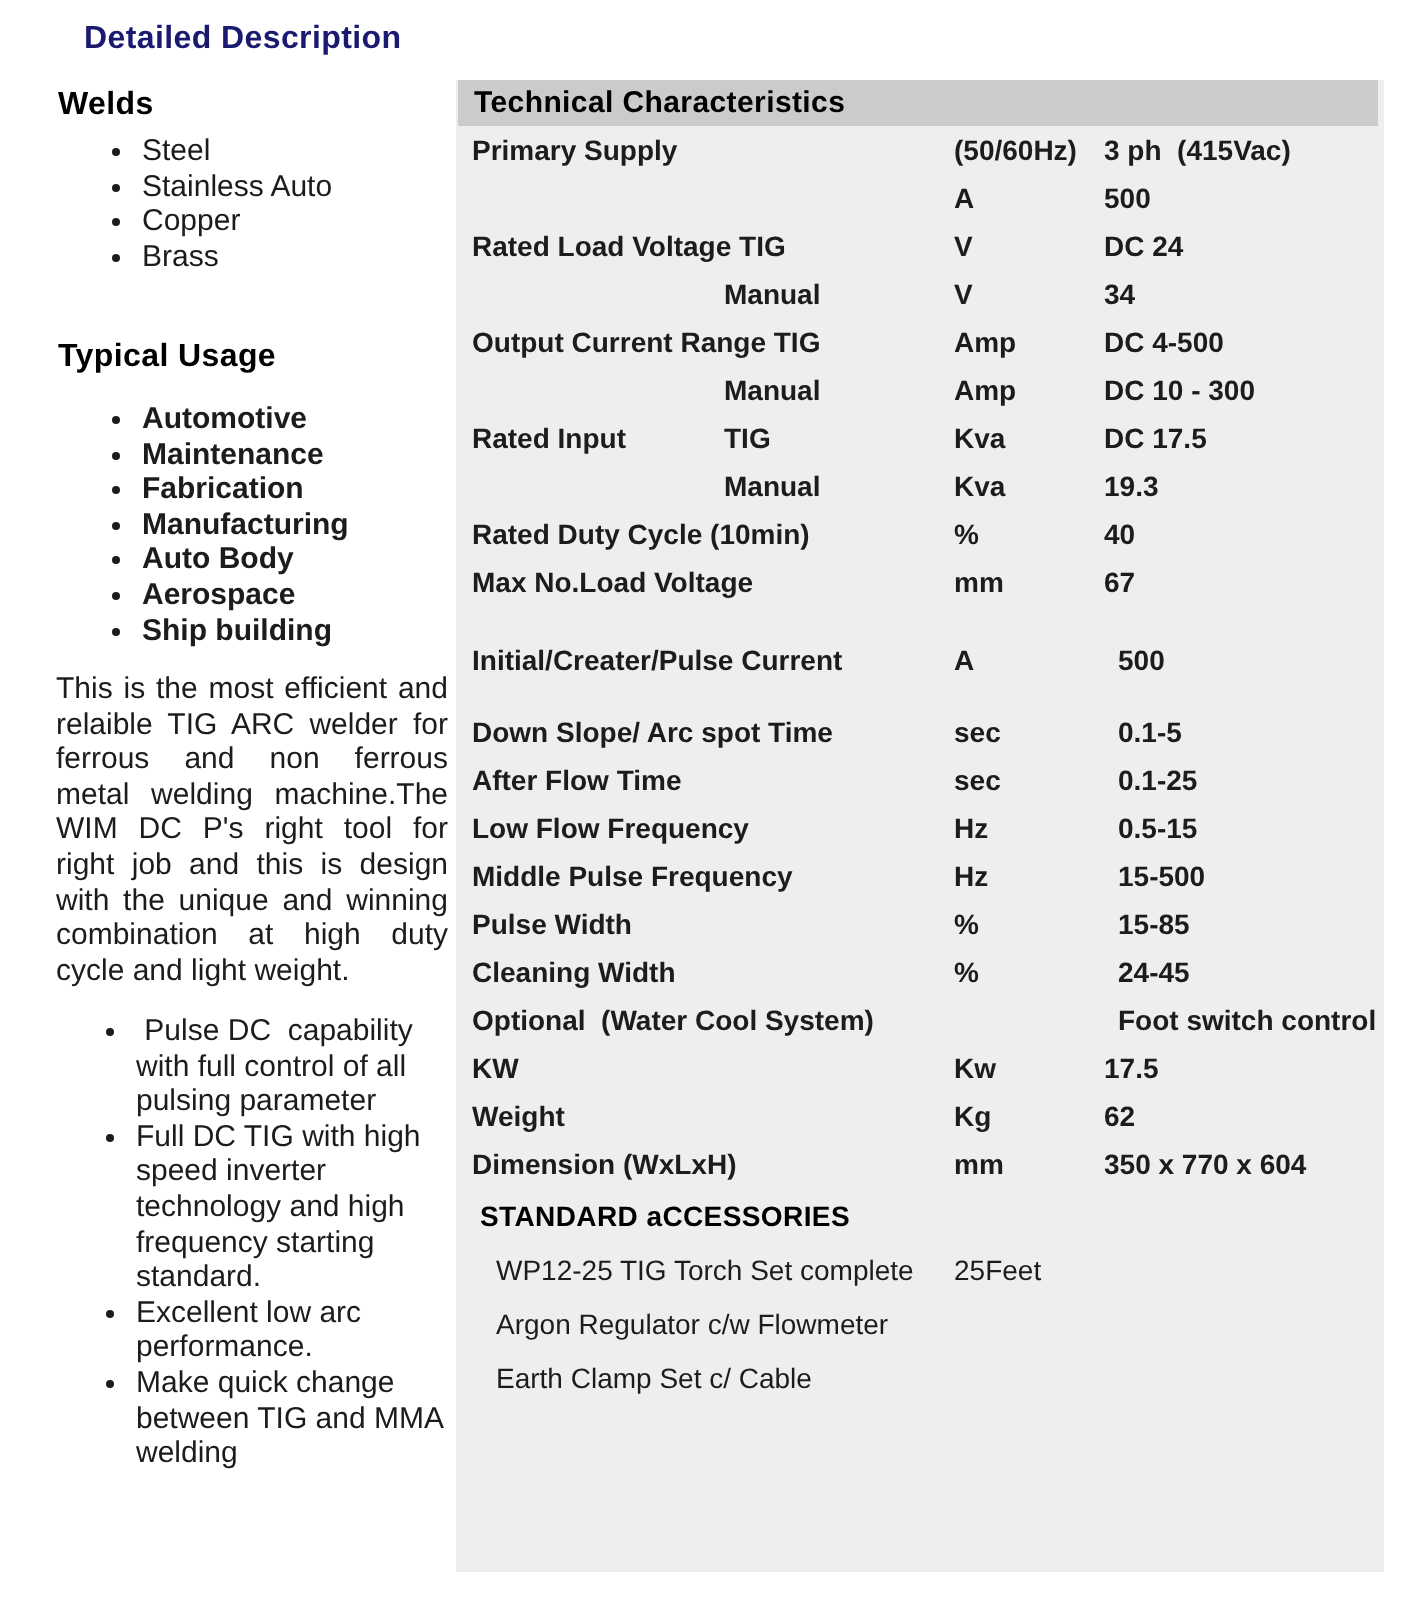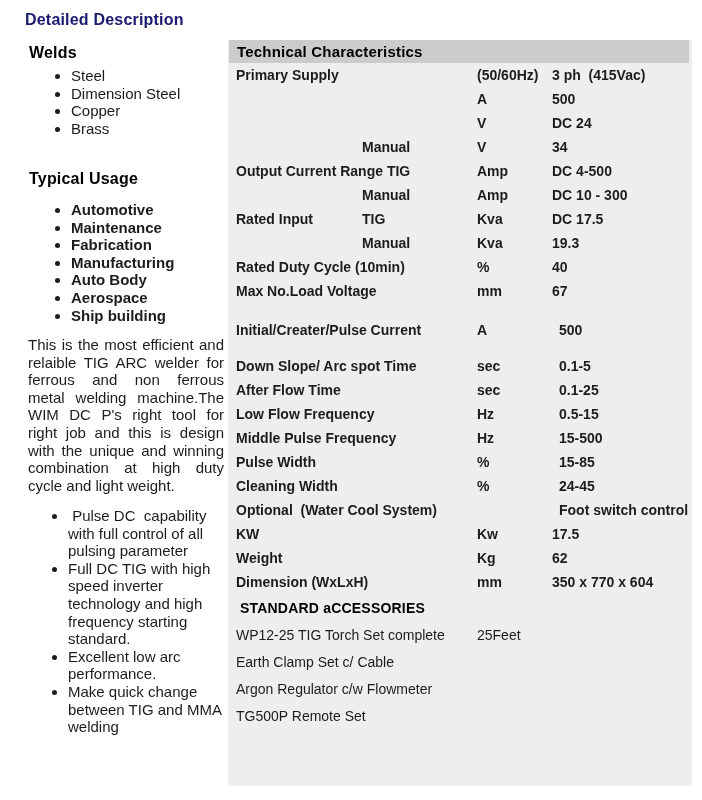--- a/index.html
+++ b/index.html
@@ -10,21 +10,21 @@
   }
   *{box-sizing:border-box;}
   html,body{margin:0;padding:0;}
   body{
     width:702px;height:800px;position:relative;background:#ffffff;
     font-family:"Liberation Sans", sans-serif;color:var(--text);
     overflow:hidden;
   }
   
   .page-title{
-    position:absolute;left:25px;top:11px;margin:0;
+    position:absolute;left:42px;top:11px;margin:0;
     font-size:16px;font-weight:bold;color:var(--navy);letter-spacing:.2px;
   }
   .sub-heading{
     position:absolute;margin:0;font-size:16px;font-weight:bold;color:#000;
     letter-spacing:.2px;
   }
   #welds-heading{left:29px;top:44px;}
   #usage-heading{left:29px;top:170px;}
   ul.bullets{
     position:absolute;margin:0;list-style:disc;
@@ -57,32 +57,32 @@
   .trow .c-unit{position:absolute;left:249px;}
   .trow .c-val{position:absolute;left:324px;}
   .trow .c-val.indent{left:331px;}
   .acc-heading{
     height:26px;line-height:25px;margin-top:2px;padding-left:12px;
     font-size:14px;font-weight:bold;color:#000;letter-spacing:.2px;
   }
   .arow{
     position:relative;height:27px;line-height:27px;font-size:14px;white-space:nowrap;
   }
-  .arow .a-label{padding-left:8px;}
+  .arow .a-label{padding-left:20px;}
   .arow .a-val{position:absolute;left:249px;}
 </style>
 </head>
 <body>
 
 <h1 class="page-title">Detailed Description</h1>
 
 <h2 class="sub-heading" id="welds-heading">Welds</h2>
 <ul class="bullets" id="welds-list">
     <li>Steel</li>
-    <li>Dimension Steel</li>
+    <li>Stainless Auto</li>
     <li>Copper</li>
     <li>Brass</li>
   </ul>
 
 <h2 class="sub-heading" id="usage-heading">Typical Usage</h2>
 <ul class="bullets" id="usage-list">
     <li>Automotive</li>
     <li>Maintenance</li>
     <li>Fabrication</li>
     <li>Manufacturing</li>
@@ -98,21 +98,21 @@
     <li>Full DC TIG with high speed inverter technology and high frequency starting standard.</li>
     <li>Excellent low arc performance.</li>
     <li>Make quick change between TIG and MMA welding</li>
   </ul>
 
 <div class="tech-panel">
   <div class="panel-header">Technical Characteristics</div>
   <div id="spec-rows">
       <div class="trow"><span class="c-label">Primary Supply</span><span class="c-sub"></span><span class="c-unit">(50/60Hz)</span><span class="c-val">3 ph&nbsp; (415Vac)</span></div>
       <div class="trow"><span class="c-sub"></span><span class="c-unit">A</span><span class="c-val">500</span></div>
-      <div class="trow"><span class="c-sub"></span><span class="c-unit">V</span><span class="c-val">DC 24</span></div>
+      <div class="trow"><span class="c-label">Rated Load Voltage TIG</span><span class="c-sub"></span><span class="c-unit">V</span><span class="c-val">DC 24</span></div>
       <div class="trow"><span class="c-label"></span><span class="c-sub">Manual</span><span class="c-unit">V</span><span class="c-val">34</span></div>
       <div class="trow"><span class="c-label">Output Current Range TIG</span><span class="c-sub"></span><span class="c-unit">Amp</span><span class="c-val">DC 4-500</span></div>
       <div class="trow"><span class="c-label"></span><span class="c-sub">Manual</span><span class="c-unit">Amp</span><span class="c-val">DC 10 - 300</span></div>
       <div class="trow"><span class="c-label">Rated Input</span><span class="c-sub">TIG</span><span class="c-unit">Kva</span><span class="c-val">DC 17.5</span></div>
       <div class="trow"><span class="c-label"></span><span class="c-sub">Manual</span><span class="c-unit">Kva</span><span class="c-val">19.3</span></div>
       <div class="trow"><span class="c-label">Rated Duty Cycle (10min)</span><span class="c-sub"></span><span class="c-unit">%</span><span class="c-val">40</span></div>
       <div class="trow"><span class="c-label">Max No.Load Voltage</span><span class="c-sub"></span><span class="c-unit">mm</span><span class="c-val">67</span></div>
       <div class="trow" style="margin-top: 15px;"><span class="c-label">Initial/Creater/Pulse Current</span><span class="c-sub"></span><span class="c-unit">A</span><span class="c-val indent">500</span></div>
       <div class="trow" style="margin-top: 12px;"><span class="c-label">Down Slope/ Arc spot Time</span><span class="c-sub"></span><span class="c-unit">sec</span><span class="c-val indent">0.1-5</span></div>
       <div class="trow"><span class="c-label">After Flow Time</span><span class="c-sub"></span><span class="c-unit">sec</span><span class="c-val indent">0.1-25</span></div>
@@ -121,17 +121,16 @@
       <div class="trow"><span class="c-label">Pulse Width</span><span class="c-sub"></span><span class="c-unit">%</span><span class="c-val indent">15-85</span></div>
       <div class="trow"><span class="c-label">Cleaning Width</span><span class="c-sub"></span><span class="c-unit">%</span><span class="c-val indent">24-45</span></div>
       <div class="trow"><span class="c-label">Optional&nbsp; (Water Cool System)</span><span class="c-sub"></span><span class="c-unit"></span><span class="c-val indent">Foot switch control</span></div>
       <div class="trow"><span class="c-label">KW</span><span class="c-sub"></span><span class="c-unit">Kw</span><span class="c-val">17.5</span></div>
       <div class="trow"><span class="c-label">Weight</span><span class="c-sub"></span><span class="c-unit">Kg</span><span class="c-val">62</span></div>
       <div class="trow"><span class="c-label">Dimension (WxLxH)</span><span class="c-sub"></span><span class="c-unit">mm</span><span class="c-val">350 x 770 x 604</span></div>
     </div>
   <div class="acc-heading">STANDARD aCCESSORIES</div>
   <div id="acc-rows">
       <div class="arow"><span class="a-label">WP12-25 TIG Torch Set complete</span><span class="a-val">25Feet</span></div>
+      <div class="arow"><span class="a-label">Argon Regulator c/w Flowmeter</span><span class="a-val"></span></div>
       <div class="arow"><span class="a-label">Earth Clamp Set c/ Cable</span><span class="a-val"></span></div>
-      <div class="arow"><span class="a-label">Argon Regulator c/w Flowmeter</span><span class="a-val"></span></div>
-      <div class="arow"><span class="a-label">TG500P Remote Set</span><span class="a-val"></span></div>
     </div>
 </div>
 
 </body></html>

